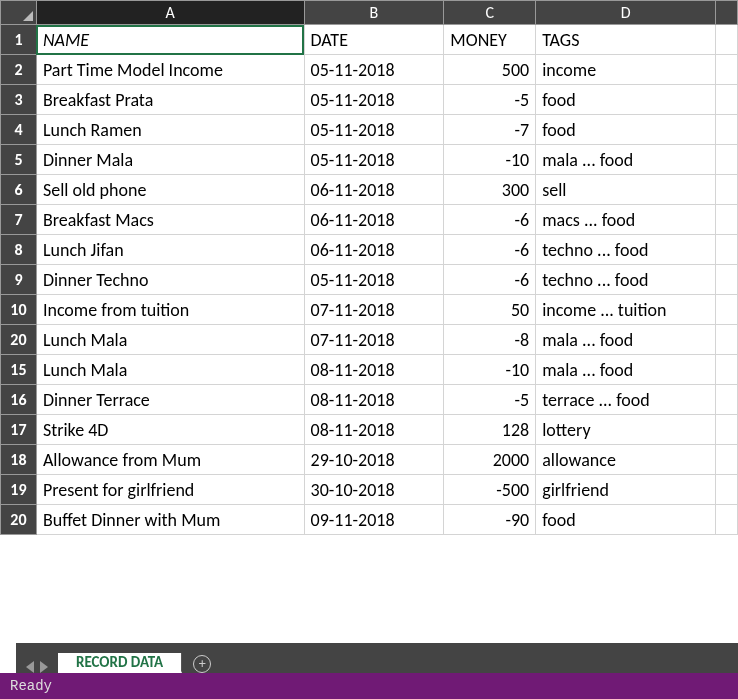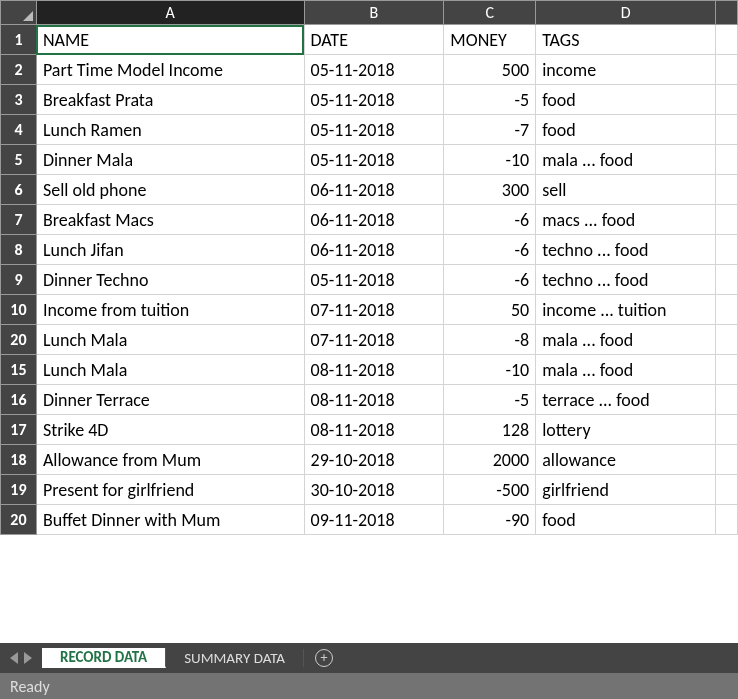--- a/index.html
+++ b/index.html
@@ -67,36 +67,38 @@
     white-space: nowrap;
     overflow: hidden;
     background: #fff;
   }
   td.cell.num { text-align: right; }
   td.active {
     outline: 2px solid #217346;
     outline-offset: -2px;
     position: relative;
     z-index: 2;
+    font-style: italic;
   }
   
   .cA { width: 268px; }
   .cB { width: 140px; }
   .cC { width: 92px; }
   .cD { width: 180px; }
   .cE { width: 22px; } 
 
   
   .tab-strip {
     height: 30px;
     background: #444;
     display: flex;
-    align-items: center;
+    align-items: flex-end;
     flex: 0 0 auto;
     font-size: 15px;
+    margin-left: 16px;
   }
   .tab-nav {
     display: flex;
     align-items: center;
     gap: 6px;
     padding: 0 10px;
     color: #bbb;
   }
   .tab-nav .tri {
     width: 0; height: 0;
@@ -130,27 +132,28 @@
     border: 1.5px solid #ccc;
     border-radius: 50%;
     display: flex; align-items: center; justify-content: center;
     font-size: 14px; line-height: 1;
   }
   .tab-spacer { flex: 1; }
 
   
   .status-bar {
     height: 26px;
-    background: #737373;
+    background: #701a75;
     color: #ddd;
-    font-size: 16px;
+    font-size: 14px;
     display: flex;
     align-items: center;
     padding: 0 10px;
     flex: 0 0 auto;
+    font-family: Liberation Mono, monospace;
   }
 </style>
 </head>
 <body>
 
 <div class="grid-area">
   <table>
     <colgroup>
       <col style="width:36px">
       <col class="cA">
@@ -312,21 +315,20 @@
       </tbody>
   </table>
 </div>
 
 <div class="tab-strip">
   <div class="tab-nav">
     <div class="tri left"></div>
     <div class="tri right"></div>
   </div>
   <div class="tab active">RECORD DATA</div>
-  <div class="tab">SUMMARY DATA</div>
   <div class="tab-add">
     <div class="circ">+</div>
   </div>
   <div class="tab-spacer"></div>
 </div>
 
 <div class="status-bar">
   <span>Ready</span>
 </div>
 

